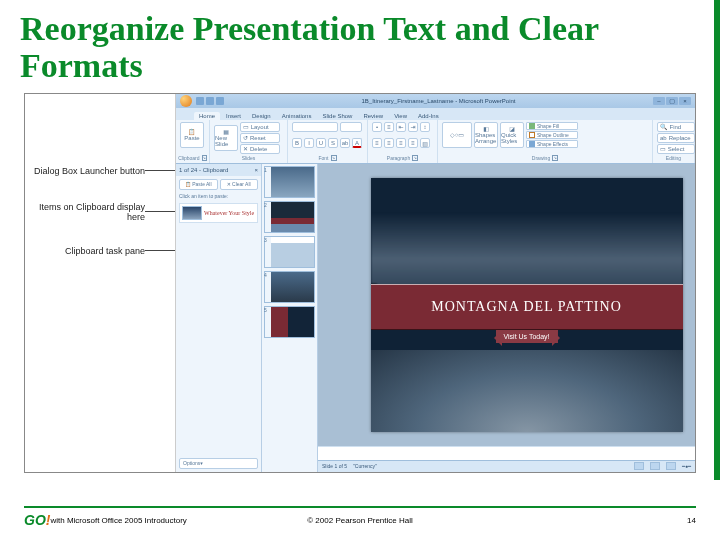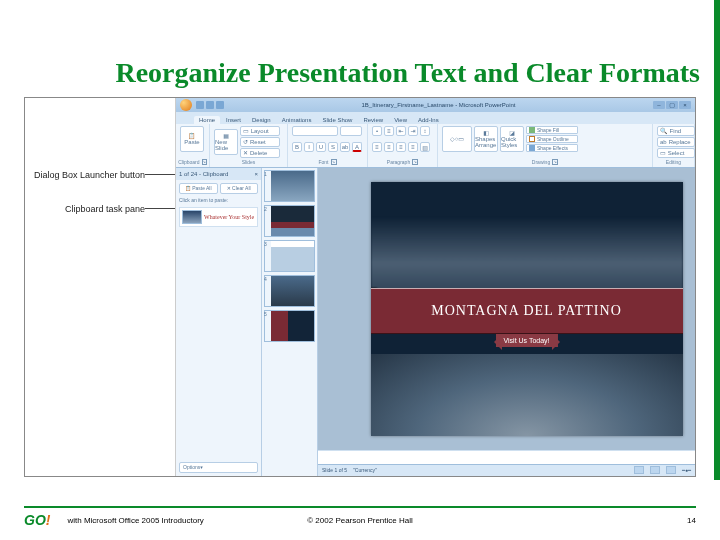--- a/index.html
+++ b/index.html
@@ -1,18 +1,18 @@
 <!DOCTYPE html>
 <html><head>
 <meta charset="utf-8">
 <style>
   * { box-sizing: border-box; margin: 0; padding: 0; }
   body { width: 720px; height: 540px; font-family: Arial, sans-serif; background: #fff; position: relative; overflow: hidden; }
   .accent-bar { position: absolute; right: 0; top: 0; width: 6px; height: 480px; background: #0a8a2a; }
-  .title { color: #0a8a2a; font-size: 28px; font-weight: bold; text-align: right; line-height: 1.1; padding: 10px 20px 8px; font-family: "Times New Roman", serif; margin-top: 48px; }
+  .title { color: #0a8a2a; font-size: 34px; font-weight: bold; text-align: left; line-height: 1.1; padding: 10px 20px 8px; font-family: "Times New Roman", serif; }
   .figure { margin: 0 24px; border: 1px solid #888; height: 380px; position: relative; background: #fff; display: flex; }
   .callouts { width: 150px; display: flex; flex-direction: column; font-size: 9px; color: #222; }
   .callout { display: flex; align-items: center; }
   .callout .txt { flex: 1; text-align: right; padding-left: 4px; }
   .callout .line { width: 30px; height: 1px; background: #444; }
   .c1 { margin-top: 72px; }
   .c2 { margin-top: 26px; }
   .c3 { margin-top: 24px; }
   .app { flex: 1; border-left: 1px solid #ccc; display: flex; flex-direction: column; background: #cfe3f5; font-size: 7px; }
   .titlebar { height: 14px; background: linear-gradient(#bcd6ef,#a9c8e6); display: flex; align-items: center; padding: 0 4px; color: #2a4a6a; }
@@ -68,38 +68,42 @@
   .slide .visit .badge{ background:#8a3a44; color:#fff; font-size:7px; padding:3px 8px; position:relative; }
   .slide .visit .badge::before,.slide .visit .badge::after{content:"";position:absolute;top:0;border:8px solid transparent;}
   .slide .visit .badge::before{left:-10px;border-right-color:#8a3a44;}
   .slide .visit .badge::after{right:-10px;border-left-color:#8a3a44;}
   .slide .mtn-bot { position:absolute; bottom:0; left:0; right:0; height:32%; background: radial-gradient(ellipse at 50% 100%, #9aaab8 0%, #5a7288 50%, #2a3a4a 100%); opacity:.85;}
   .statusbar { height: 12px; background: #d7e7f6; border-top: 1px solid #9fbedc; display:flex; align-items:center; padding:0 4px; font-size:5px; color:#3a5a7a; gap:6px;}
   .statusbar .spacer{flex:1;}
   .statusbar .vbtn{width:10px;height:8px;background:#bcd6ef;border:1px solid #9fbedc;}
   .notes { height: 14px; background:#fff; border-top:1px solid #cfe0f0; }
   .footer { position: absolute; bottom: 0; left: 0; right: 0; height: 40px; display: flex; align-items: center; padding: 0 24px; font-size: 8px; }
-  .footer .logo { font-weight: bold; font-style: italic; color: #0a8a2a; font-size: 14px; margin-right: 17px; }
+  .footer .logo { font-weight: bold; font-style: italic; color: #0a8a2a; font-size: 14px; margin-right: 0; }
   .footer .logo .ex { color: #e0701a; }
   .footer .left { color: #000; }
   .footer .center { position: absolute; left: 50%; transform: translateX(-50%); color: #000; }
   .footer .right { margin-left: auto; color: #000; }
   .green-rule { position:absolute; left:24px; right:24px; bottom:32px; height:2px; background:#0a8a2a;}
 </style>
 </head>
 <body>
 
 <div class="accent-bar"></div>
 
 <h1 class="title">Reorganize Presentation Text and Clear Formats</h1>
 
 <div class="figure">
   <div class="callouts">
     <div class="callout c1">
       <span class="txt">Dialog Box Launcher button</span>
+        <span class="line"></span>
+    </div>
+    <div class="callout c2">
+      <span class="txt">Items on Clipboard display here</span>
         <span class="line"></span>
     </div>
     <div class="callout c3">
       <span class="txt">Clipboard task pane</span>
         <span class="line"></span>
     </div>
   </div>
 
   <div class="app">
     <div class="titlebar">

